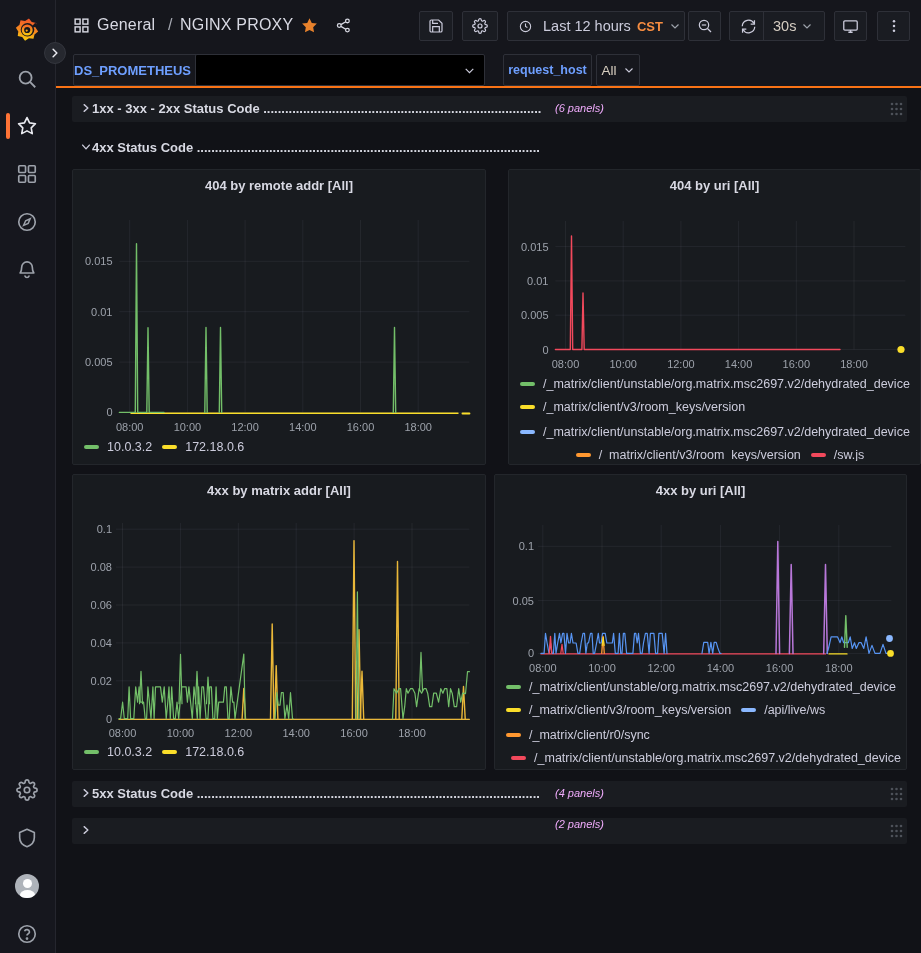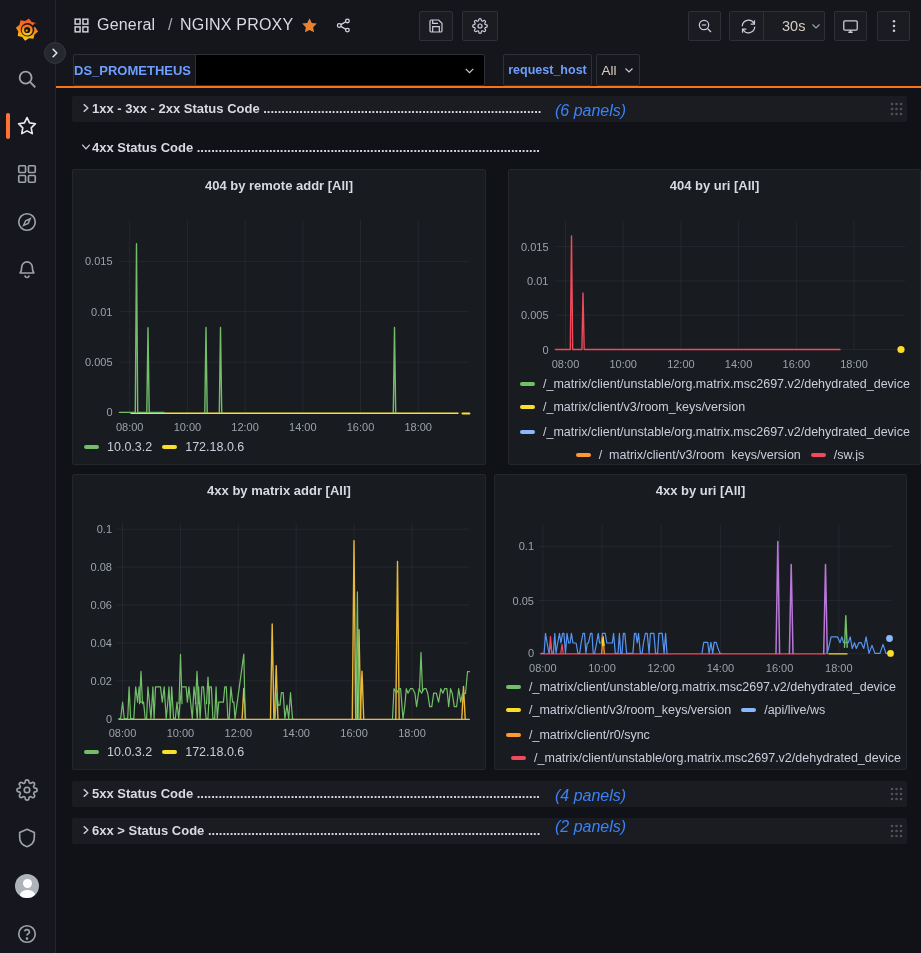--- a/index.html
+++ b/index.html
@@ -20,21 +20,21 @@
     justify-content:center; color:#ccccdc; }
   .chip { position:absolute; top:54px; height:32px; border:1px solid #2e3038;
     border-radius:2px; display:flex; align-items:center; background:#16171d; }
   .crumbtext { font-size:16px; color:#d8d9e3; letter-spacing:0.2px; }
   
   .rowbar { position:absolute; left:72px; width:835px; height:26px;
     background:#1a1c21; border-radius:2px; }
   .rowtitle { position:absolute; left:20px; top:5px; font-size:13px;
     font-weight:bold; color:#d8d9e3; white-space:nowrap; }
   .rowchev { position:absolute; left:8px; top:6px; width:12px; height:12px; }
-  .panelsnum { position:absolute; font-size:16px; font-style:italic; color:#3b82f6; }
+  .panelsnum { position:absolute; font-size:11px; font-style:italic; color:#f0abfc; }
   .draghandle { position:absolute; width:13px; height:14px; right:4px; top:6px; }
   
   .panel { position:absolute; width:414px; height:296px; background:#181b1f;
     border:1px solid #23262b; border-radius:2px; overflow:hidden; }
   .ptitle { position:absolute; left:0; right:0; top:8px; text-align:center;
     font-size:13px; font-weight:600; color:#d8d9e3; }
   .leg { position:absolute; font-size:12.5px; color:#ccccdc; white-space:nowrap;
     line-height:16px;text-align:center; }
   .dash { display:inline-block; width:15px; height:4px; border-radius:2px;
     vertical-align:middle; margin-right:8px; position:relative; top:-1px; }
@@ -146,35 +146,46 @@
         <path d="M19 21H5a2 2 0 0 1-2-2V5a2 2 0 0 1 2-2h11l5 5v11a2 2 0 0 1-2 2z"></path>
         <path d="M17 21v-8H7v8M7 3v5h8"></path>
       </svg>
     </div>
     <div class="tbtn" style="left:406px;width:36px">
       <svg width="16" height="16" viewBox="0 0 24 24" fill="none" stroke="#ccccdc" stroke-width="1.8">
         <circle cx="12" cy="12" r="3"></circle>
         <path d="M19.4 15a1.6 1.6 0 0 0 .33 1.82l.06.06a2 2 0 1 1-2.83 2.83l-.06-.06a1.6 1.6 0 0 0-1.82-.33 1.6 1.6 0 0 0-1 1.51V21a2 2 0 1 1-4 0v-.09A1.6 1.6 0 0 0 9 19.4a1.6 1.6 0 0 0-1.82.33l-.06.06a2 2 0 1 1-2.83-2.83l.06-.06a1.6 1.6 0 0 0 .33-1.82 1.6 1.6 0 0 0-1.51-1H3a2 2 0 1 1 0-4h.09A1.6 1.6 0 0 0 4.6 9a1.6 1.6 0 0 0-.33-1.82l-.06-.06a2 2 0 1 1 2.83-2.83l.06.06a1.6 1.6 0 0 0 1.82.33H9a1.6 1.6 0 0 0 1-1.51V3a2 2 0 1 1 4 0v.09a1.6 1.6 0 0 0 1 1.51 1.6 1.6 0 0 0 1.82-.33l.06-.06a2 2 0 1 1 2.83 2.83l-.06.06a1.6 1.6 0 0 0-.33 1.82V9a1.6 1.6 0 0 0 1.51 1H21a2 2 0 1 1 0 4h-.09a1.6 1.6 0 0 0-1.51 1z"></path>
       </svg>
     </div>
+    <div class="tbtn" style="left:451px;width:178px;justify-content:flex-start;padding-left:11px;font-size:14.5px;white-space:nowrap">
+      <svg width="13" height="13" viewBox="0 0 24 24" fill="none" stroke="#ccccdc" stroke-width="2" style="margin-right:11px">
+        <circle cx="12" cy="12" r="9.5"></circle>
+          <path d="M12 6.5V12l3.5 2"></path>
+      </svg>
+      <span>Last 12 hours</span>
+      <span style="color:#f78d41;font-weight:bold;font-size:13px;margin-left:6px">CST</span>
+      <svg width="12" height="12" viewBox="0 0 24 24" fill="none" stroke="#9da2ab" stroke-width="2.4" style="margin-left:6px">
+        <path d="M5 9l7 7 7-7"></path>
+      </svg>
+    </div>
     <div class="tbtn" style="left:632px;width:33px">
       <svg width="16" height="16" viewBox="0 0 24 24" fill="none" stroke="#ccccdc" stroke-width="1.8">
         <circle cx="10.5" cy="10.5" r="7"></circle>
           <line x1="15.7" y1="15.7" x2="21" y2="21"></line>
           <line x1="7.2" y1="10.5" x2="13.8" y2="10.5"></line>
       </svg>
     </div>
     <div class="tbtn" style="left:673px;width:96px;justify-content:flex-start">
       <svg width="15" height="15" viewBox="0 0 24 24" fill="none" stroke="#ccccdc" stroke-width="2" style="margin-left:11px">
         <path d="M21.5 2v6h-6"></path>
           <path d="M2.5 22v-6h6"></path>
         <path d="M2 11.5a10 10 0 0 1 18.8-4.2M22 12.5a10 10 0 0 1-18.8 4.2"></path>
       </svg>
       <div style="width:1px;height:28px;background:#2e3038;margin-left:7px"></div>
-      <span style="font-size:14.5px;margin-left:18px;color:#d5cdc2">30s</span>
+      <span style="font-size:14.5px;margin-left:9px;color:#d5cdc2">30s</span>
       <svg width="12" height="12" viewBox="0 0 24 24" fill="none" stroke="#9da2ab" stroke-width="2.4" style="margin-left:5px">
         <path d="M5 9l7 7 7-7"></path>
       </svg>
     </div>
     <div class="tbtn" style="left:778px;width:33px">
       <svg width="17" height="17" viewBox="0 0 24 24" fill="none" stroke="#ccccdc" stroke-width="1.8">
         <rect x="2.5" y="4" width="19" height="13" rx="1.5"></rect>
           <path d="M9 20h6M12 17v3" stroke-width="2"></path>
       </svg>
     </div>
@@ -400,21 +411,20 @@
         <circle cx="11" cy="7" r="1.3"></circle>
       <circle cx="2" cy="12" r="1.3"></circle>
         <circle cx="6.5" cy="12" r="1.3"></circle>
         <circle cx="11" cy="12" r="1.3"></circle>
     </svg>
   </div>
   <div class="rowbar" style="top:818px">
     <svg class="rowchev" viewBox="0 0 16 16">
         <path d="M5.5 3.5 L10.5 8 L5.5 12.5" fill="none" stroke="#ccccdc" stroke-width="1.8" stroke-linecap="round" stroke-linejoin="round"></path>
       </svg>
-    <span class="rowtitle">6xx &gt; Status Code ............................................................................................</span>
     <span class="panelsnum" style="left:483px;top:0">(2 panels)</span>
     <svg class="draghandle" viewBox="0 0 13 14" fill="#4d5159">
       <circle cx="2" cy="2" r="1.3"></circle>
         <circle cx="6.5" cy="2" r="1.3"></circle>
         <circle cx="11" cy="2" r="1.3"></circle>
       <circle cx="2" cy="7" r="1.3"></circle>
         <circle cx="6.5" cy="7" r="1.3"></circle>
         <circle cx="11" cy="7" r="1.3"></circle>
       <circle cx="2" cy="12" r="1.3"></circle>
         <circle cx="6.5" cy="12" r="1.3"></circle>

